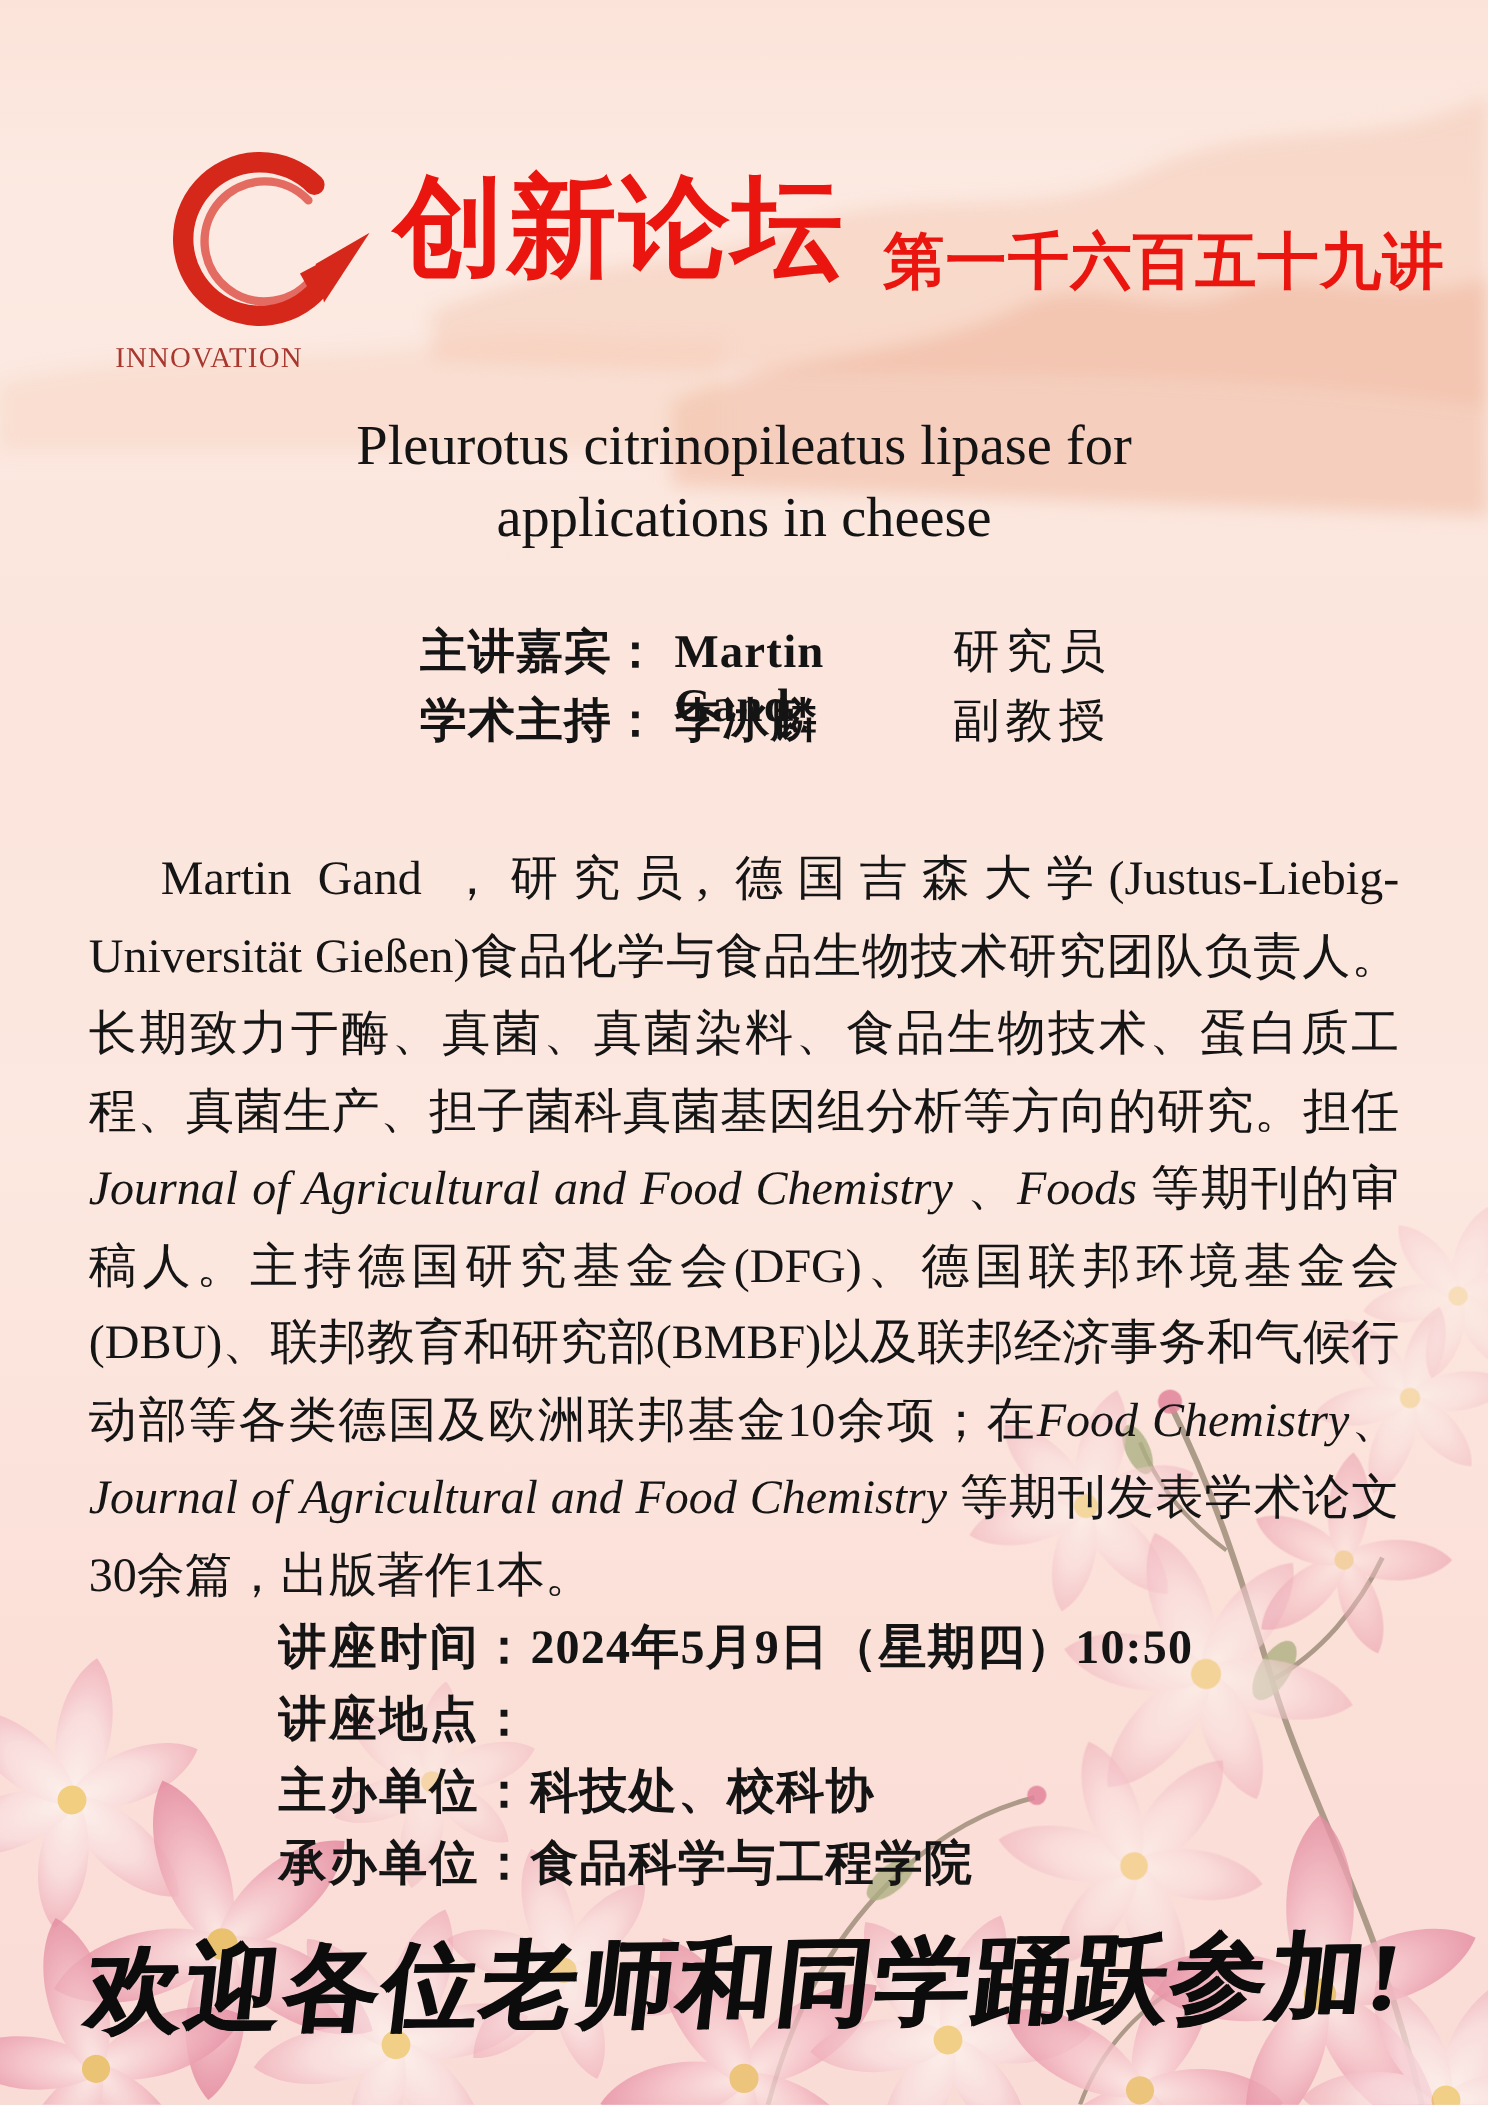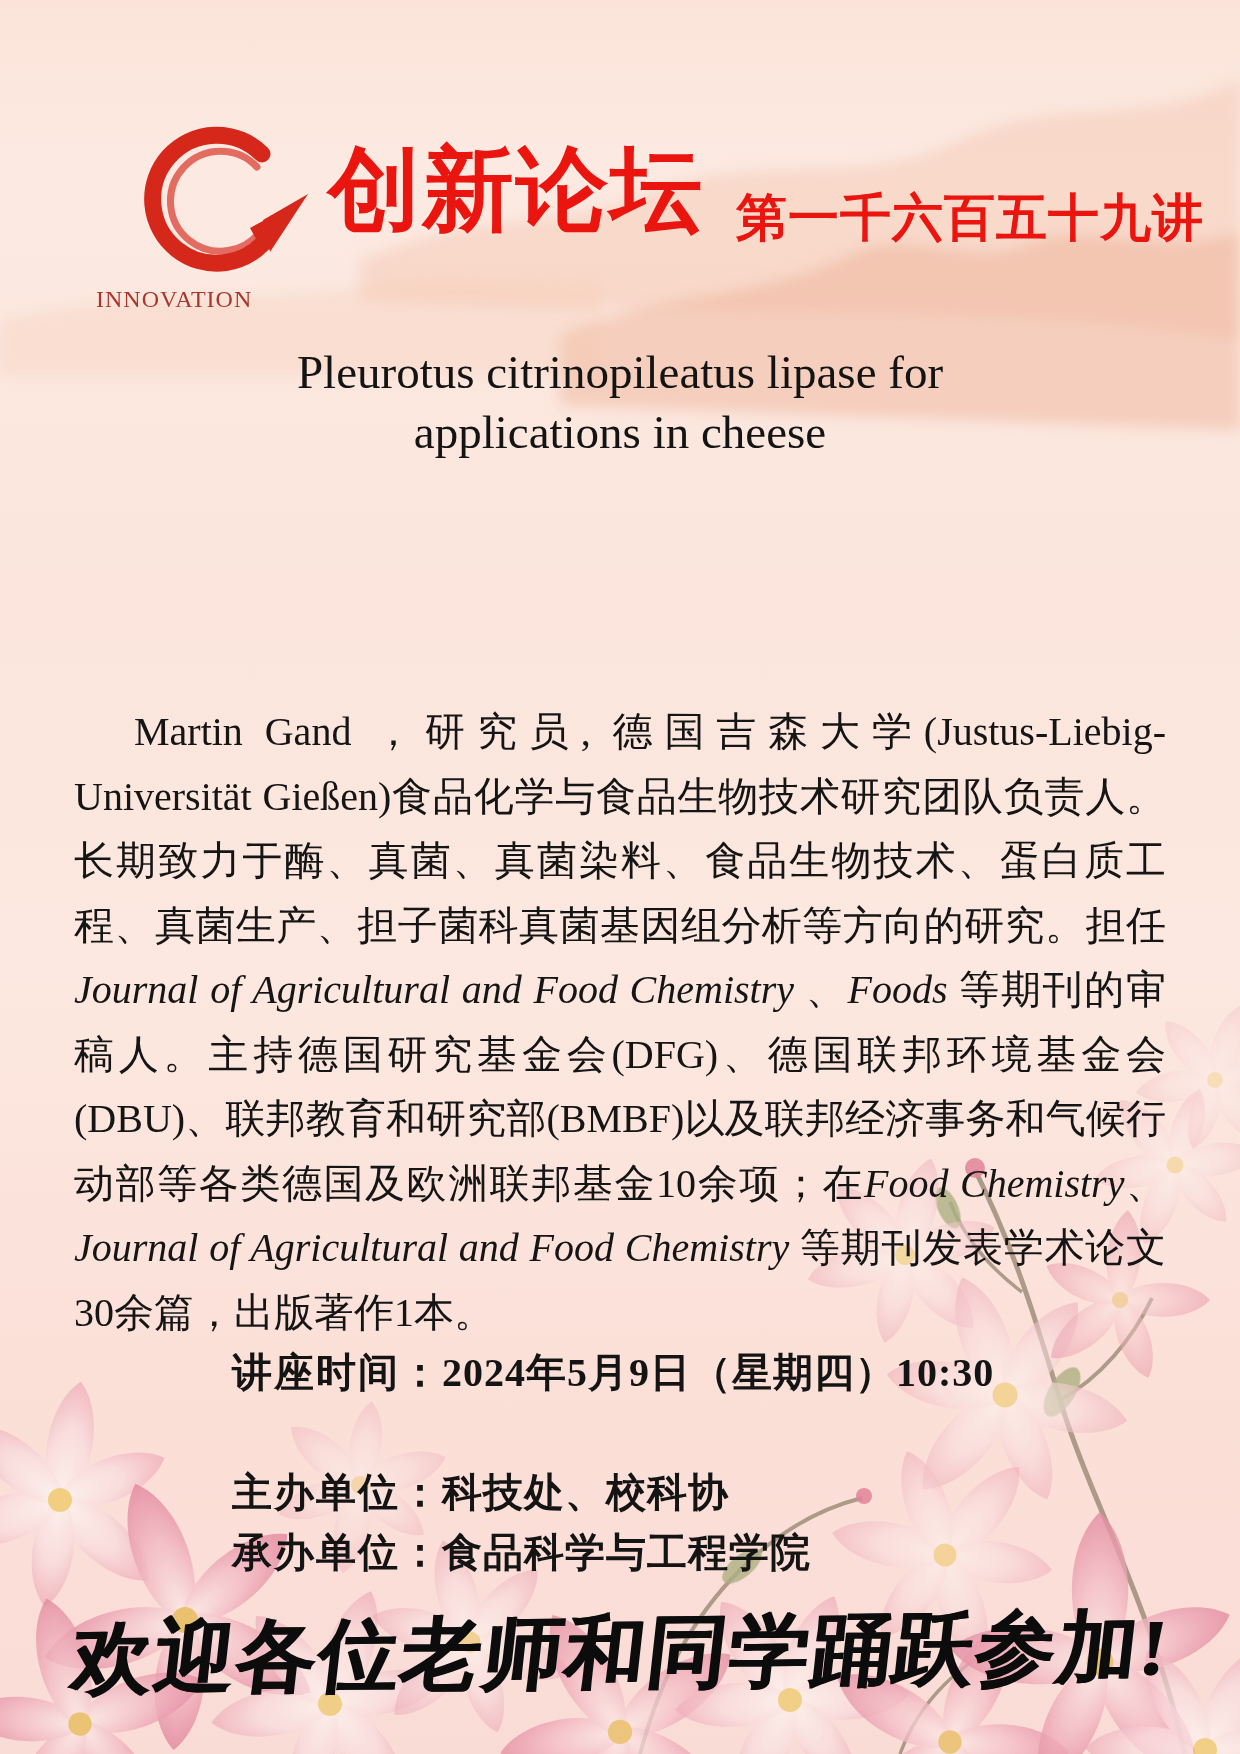--- a/index.html
+++ b/index.html
@@ -165,29 +165,42 @@
     </div>
     <div class="innovation">INNOVATION</div>
     <div class="forum-title">创新论坛</div>
     <div class="lecture-no">第一千六百五十九讲</div>
 
     <div class="talk-title">
       <div>Pleurotus citrinopileatus lipase for</div>
       <div>applications in cheese</div>
     </div>
 
+    <div class="guests">
+      <div class="guest-row">
+        <span class="guest-label">主讲嘉宾：</span>
+        <span class="guest-name">Martin Gand</span>
+        <span class="guest-title">研究员</span>
+      </div>
+      <div class="guest-row">
+        <span class="guest-label">学术主持：</span>
+        <span class="guest-name">李冰麟</span>
+        <span class="guest-title">副教授</span>
+      </div>
+    </div>
 
     <div class="bio"><span>Martin Gand ，研究员, 德国吉森大学(Justus-Liebig-Universität Gießen)食品化学与食品生物技术研究团队负责人。长期致力于酶、真菌、真菌染料、食品生物技术、蛋白质工程、真菌生产、担子菌科真菌基因组分析等方向的研究。担任</span><span class="it">Journal of Agricultural and Food Chemistry</span><span> 、</span><span class="it">Foods</span><span> 等期刊的审稿人。主持德国研究基金会(DFG)、德国联邦环境基金会(DBU)、联邦教育和研究部(BMBF)以及联邦经济事务和气候行动部等各类德国及欧洲联邦基金10余项；在</span><span class="it">Food Chemistry</span><span>、</span><span class="it">Journal of Agricultural and Food Chemistry</span><span> 等期刊发表学术论文30余篇，出版著作1本。</span></div>
 
     <div class="details">
       <div class="detail-row">
         <span class="detail-label">讲座时间：</span>
-        <span class="detail-value">2024年5月9日（星期四）10:30</span>
-      </div>
-      <div class="detail-row">
+        <span class="detail-value">2024年5月9日（星期四）10:50</span>
+      </div>
+      <div class="detail-row">
+        <span class="detail-label">讲座地点：</span>
       </div>
       <div class="detail-row">
         <span class="detail-label">主办单位：</span>
         <span class="detail-value">科技处、校科协</span>
       </div>
       <div class="detail-row">
         <span class="detail-label">承办单位：</span>
         <span class="detail-value">食品科学与工程学院</span>
       </div>
     </div>

